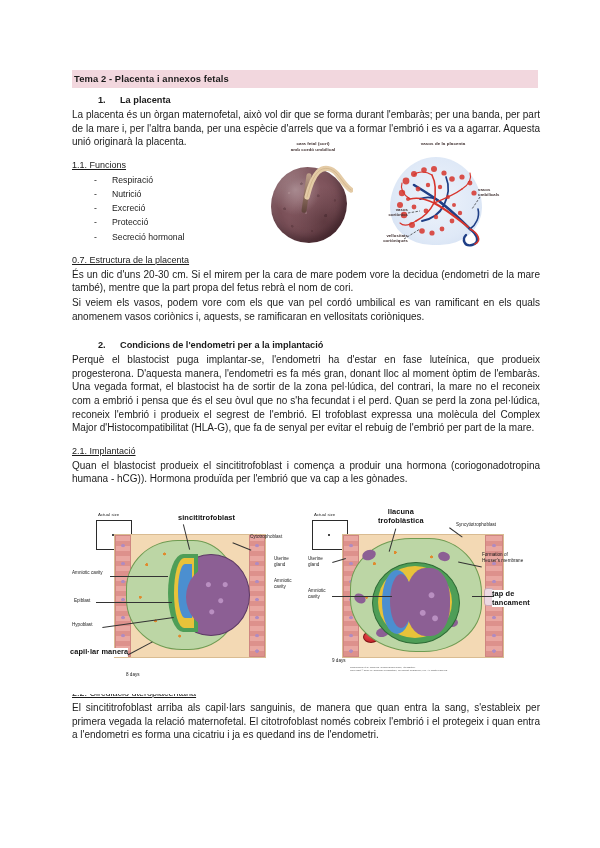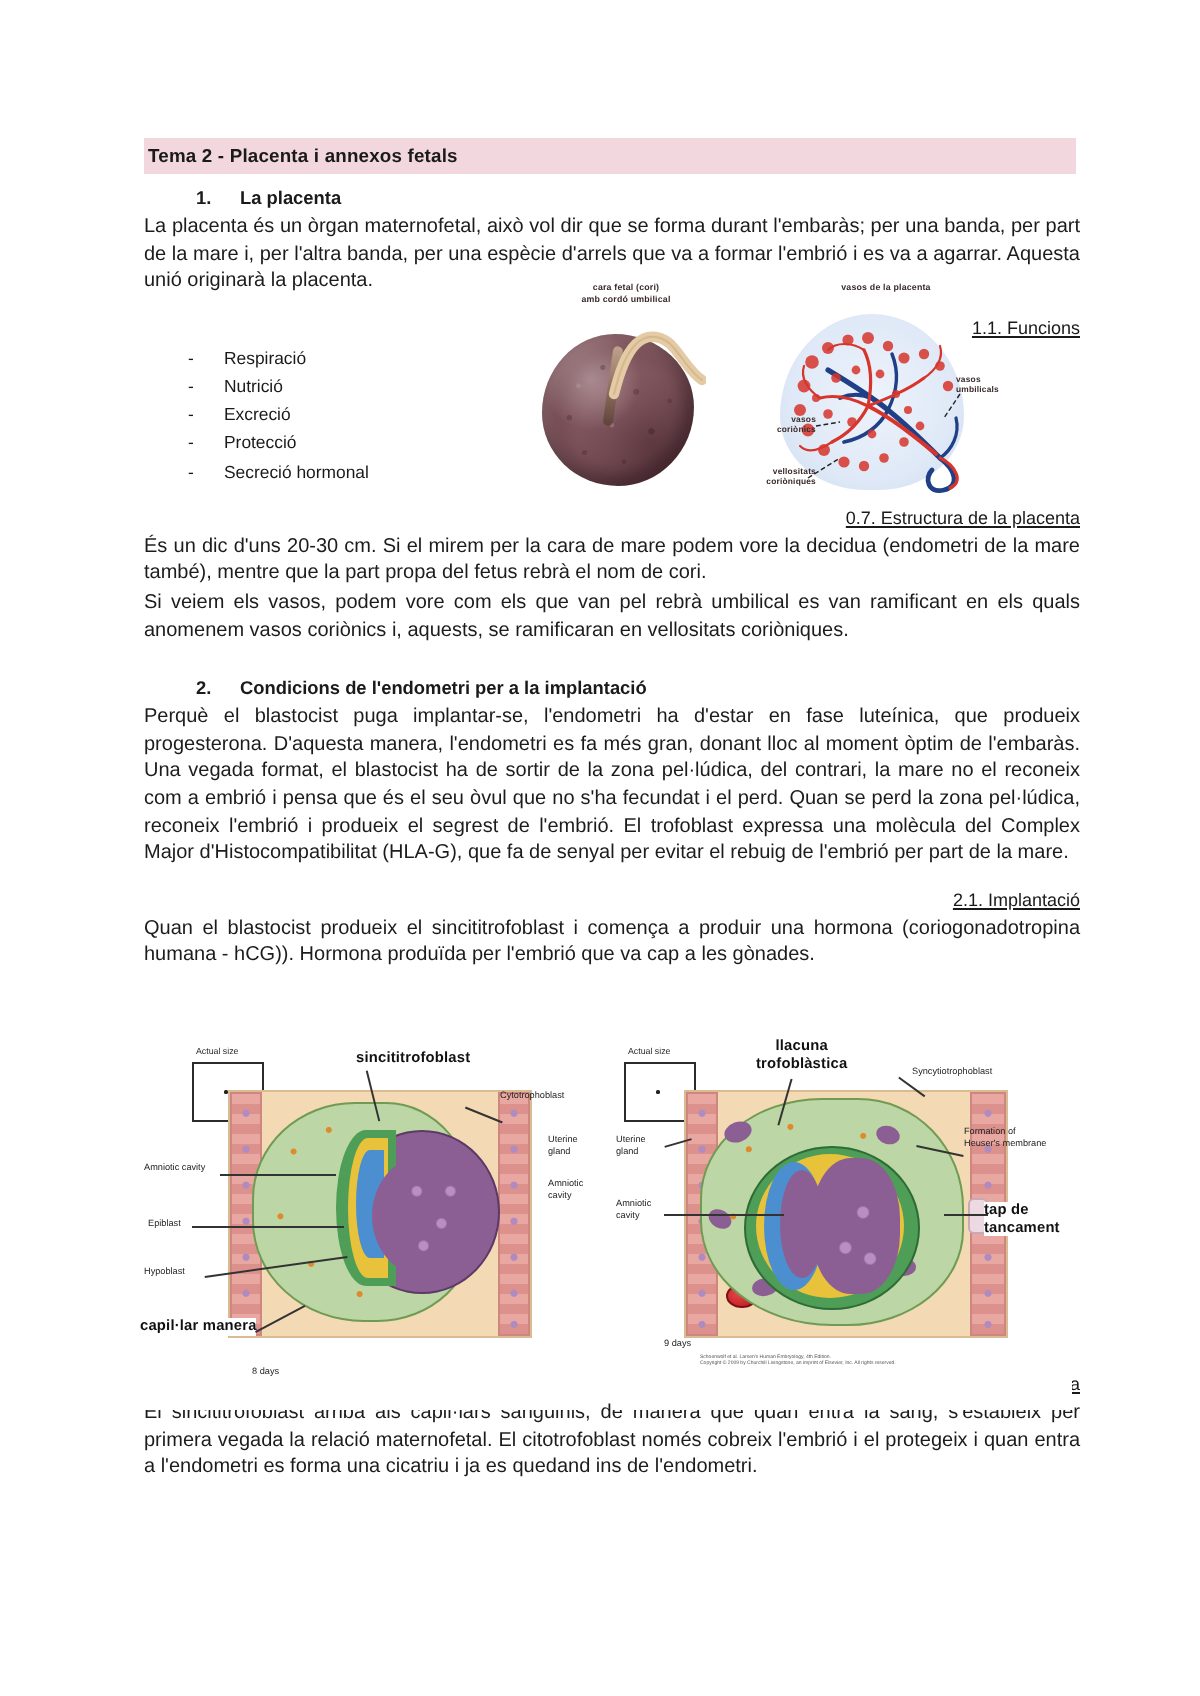--- a/index.html
+++ b/index.html
@@ -41,21 +41,20 @@
     margin: 6px 0 2px 0;
     padding-left: 26px;
     line-height: 12px;
   }
   .sec-head .num { display: inline-block; width: 22px; }
   .sub-head {
     font-size: 9px;
     text-decoration: underline;
     margin: 10px 0 2px 0;
     line-height: 12px;
-    text-align: right;
   }
   p.body {
     font-size: 10px;
     line-height: 13.6px;
     margin: 0 0 1px 0;
     text-align: justify;
     text-justify: inter-word;
     color: #1c1c1c;
   }
   ul.fn {
@@ -164,21 +163,21 @@
     line-height: 5.2px;
     letter-spacing: .1px;
   }
   .v-lab-umb { left: 94px; top: 32px; width: 28px; text-align: left; }
   .v-lab-cor { left: -10px; top: 52px; width: 34px; text-align: right; }
   .v-lab-vel { left: -24px; top: 78px; width: 48px; text-align: right; }
   
   .fig2 {
     position: absolute;
     left: 68px;
-    top: 517px;
+    top: 506px;
     width: 470px;
     height: 190px;
   }
   .diag {
     position: absolute;
     top: 0;
     width: 230px;
     height: 188px;
     background: #ffffff;
   }
@@ -319,21 +318,21 @@
   <ul class="fn">
     <li>Respiració</li>
     <li>Nutrició</li>
     <li>Excreció</li>
     <li>Protecció</li>
     <li>Secreció hormonal</li>
   </ul>
 
   <div class="sub-head">0.7. Estructura de la placenta</div>
   <p class="body">És un dic d'uns 20-30 cm. Si el mirem per la cara de mare podem vore la decidua (endometri de la mare també), mentre que la part propa del fetus rebrà el nom de cori.</p>
-  <p class="body">Si veiem els vasos, podem vore com els que van pel rebrà umbilical es van ramificant en els quals anomenem vasos coriònics i, aquests, se ramificaran en vellositats coriòniques.</p>
+  <p class="body">Si veiem els vasos, podem vore com els que van pel cordó umbilical es van ramificant en els quals anomenem vasos coriònics i, aquests, se ramificaran en vellositats coriòniques.</p>
 
   
   <div class="sec-head" style="margin-top:16px">
     <span class="num">2.</span><span>Condicions de l'endometri per a la implantació</span>
   </div>
   <p class="body">Perquè el blastocist puga implantar-se, l'endometri ha d'estar en fase luteínica, que produeix progesterona. D'aquesta manera, l'endometri es fa més gran, donant lloc al moment òptim de l'embaràs. Una vegada format, el blastocist ha de sortir de la zona pel·lúdica, del contrari, la mare no el reconeix com a embrió i pensa que és el seu òvul que no s'ha fecundat i el perd. Quan se perd la zona pel·lúdica, reconeix l'embrió i produeix el segrest de l'embrió. El trofoblast expressa una molècula del Complex Major d'Histocompatibilitat (HLA-G), que fa de senyal per evitar el rebuig de l'embrió per part de la mare.</p>
 
   <div class="sub-head">2.1. Implantació</div>
   <p class="body">Quan el blastocist produeix el sincititrofoblast i comença a produir una hormona (coriogonadotropina humana - hCG)). Hormona produïda per l'embrió que va cap a les gònades.</p>
 

